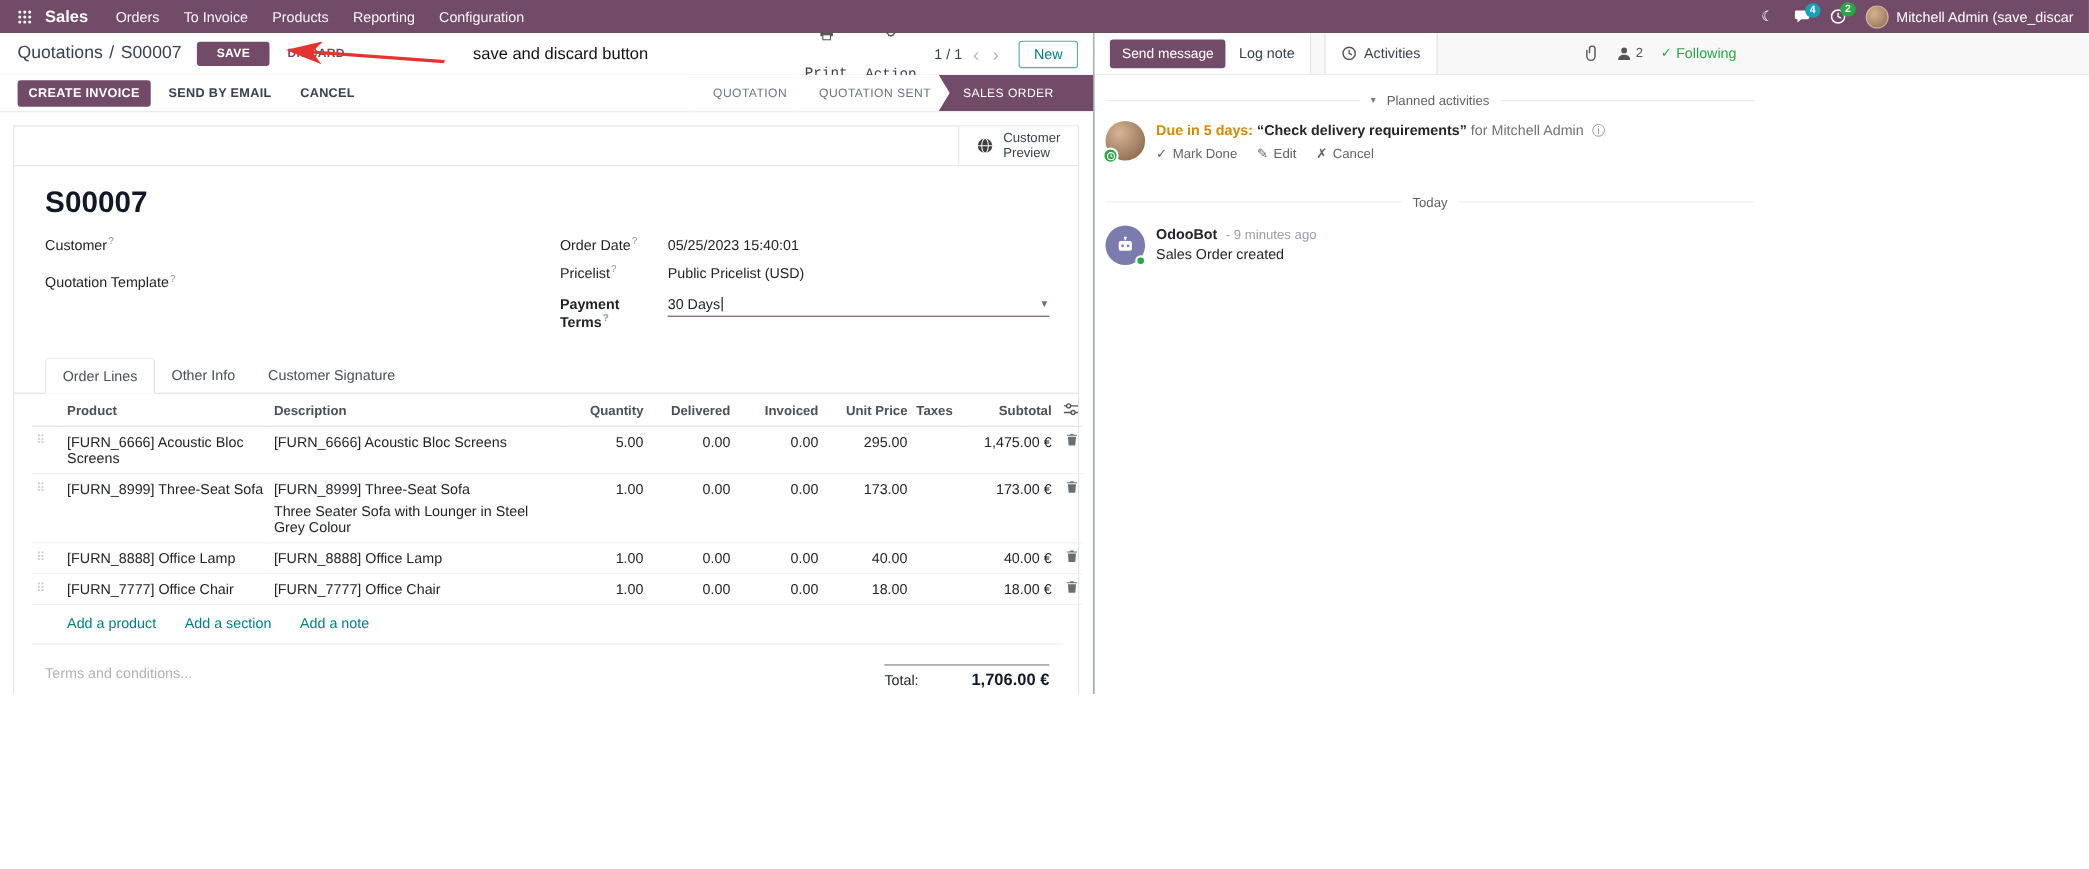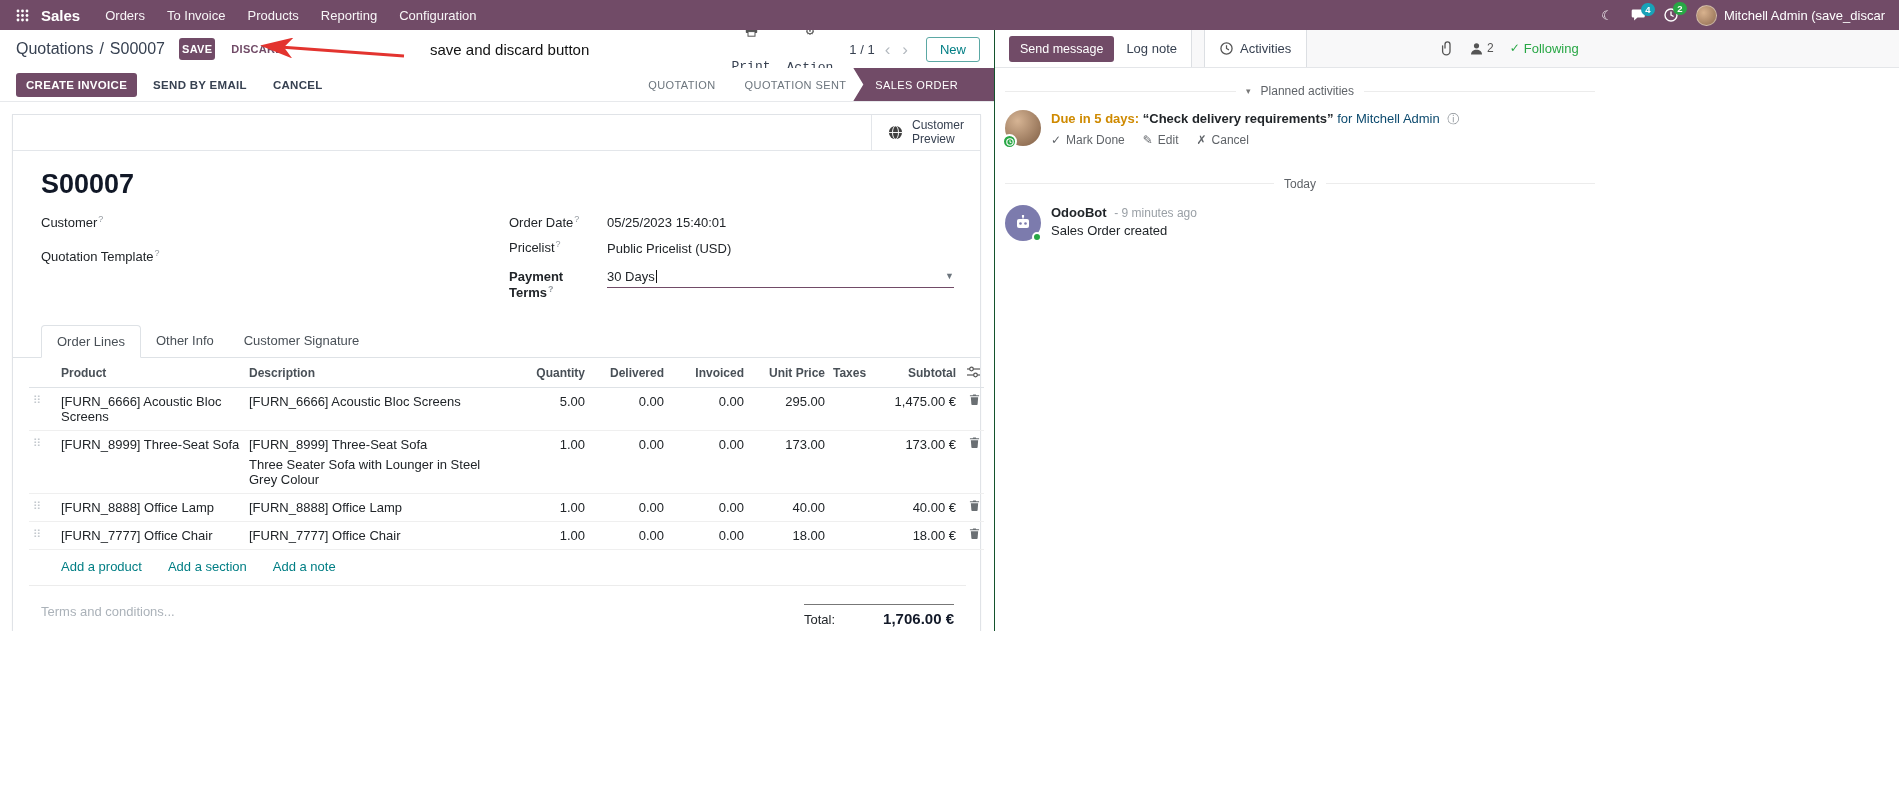--- a/index.html
+++ b/index.html
@@ -25,21 +25,21 @@
 
   
   .main { flex:1; display:flex; overflow:hidden; }
   .content { width:995px; min-width:995px; border-right:1px solid #14532d; display:flex; flex-direction:column; background:#f0abfc; }
 
   
   .control-panel { height:38px; display:flex; align-items:center; padding:0 14px 0 16px; position:relative; background:#fff; flex:none; }
   .breadcrumb { font-size:16px; color:#374151; display:flex; gap:6px; align-items:center; }
   .breadcrumb .parent { cursor:pointer; }
   .btn { border:none; border-radius:3px; cursor:pointer; font-family:inherit; }
-  .btn-save { background:#714B67; color:#fff; font-size:11px; font-weight:700; letter-spacing:.3px; padding:5px 3px; margin-left:14px; }
+  .btn-save { background:#714B67; color:#fff; font-size:11px; font-weight:700; letter-spacing:.3px; padding:5px 18px; margin-left:14px; }
   .btn-discard { background:transparent; color:#714B67; font-size:11px; font-weight:700; letter-spacing:.3px; padding:5px 8px; margin-left:8px; }
   .cp-right { margin-left:auto; display:flex; align-items:center; gap:16px; }
   .tool-btn { display:flex; align-items:center; gap:22px; background:none; border:none; font-size:13px; color:#374151; cursor:pointer; font-family:Liberation Mono, monospace;flex-direction:column; }
   .gear-glyph { font-size:14px; color:#555; line-height:1; }
   .pager { display:flex; align-items:center; gap:8px; }
   .pager-value { font-size:13px; color:#374151; }
   .pager-arrow { font-size:17px; color:#b3b9bf; background:none; border:none; cursor:pointer; line-height:1; padding:0 2px; }
   .btn-new { background:#fff; border:1px solid #5ba8a4; color:#017e84; font-size:13px; padding:4px 13px; border-radius:3px; cursor:pointer; }
   .annotation-arrow { position:absolute; left:252px; top:8px; pointer-events:none; }
   .annotation-text { position:absolute; left:430px; top:11px; font-size:15px; color:#111; }
@@ -125,21 +125,21 @@
 
   .activity-item { display:flex; gap:10px; padding:2px 0 6px 0; }
   .avatar-md { width:36px; height:36px; border-radius:50%; position:relative; flex:none; }
   .avatar-photo { background:radial-gradient(circle at 35% 30%, #d6b494, #7d5c42); }
   .avatar-bot { background:#7c7bad; display:flex; align-items:center; justify-content:center; }
   .mini-badge { position:absolute; left:-3px; bottom:-3px; width:15px; height:15px; border-radius:50%; background:#28a745; border:2px solid #fff; display:flex; align-items:center; justify-content:center; }
   .status-dot { position:absolute; right:-1px; bottom:-1px; width:10px; height:10px; border-radius:50%; background:#28a745; border:2px solid #fff; }
   .act-line1 { font-size:13px; line-height:1.45; }
   .due-text { color:#cf8a00; font-weight:700; }
   .act-summary { font-weight:700; color:#212529; }
-  .act-for { color:#0c4a6e; }
+  .act-for { color:#737373; }
   .info-icon { color:#8a9096; font-size:12px; margin-left:4px; cursor:pointer; }
   .act-line2 { display:flex; gap:18px; margin-top:4px; }
   .act-btn { background:none; border:none; font-family:inherit; font-size:12px; color:#5f6368; cursor:pointer; display:flex; align-items:center; gap:5px; }
 
   .message-item { display:flex; gap:10px; padding:4px 0; }
   .msg-head { font-size:13px; }
   .msg-author { font-weight:700; color:#212529; cursor:pointer; }
   .msg-time { color:#9aa0a6; font-size:12px; margin-left:4px; }
   .msg-body { font-size:13px; color:#212529; margin-top:3px; }
 

